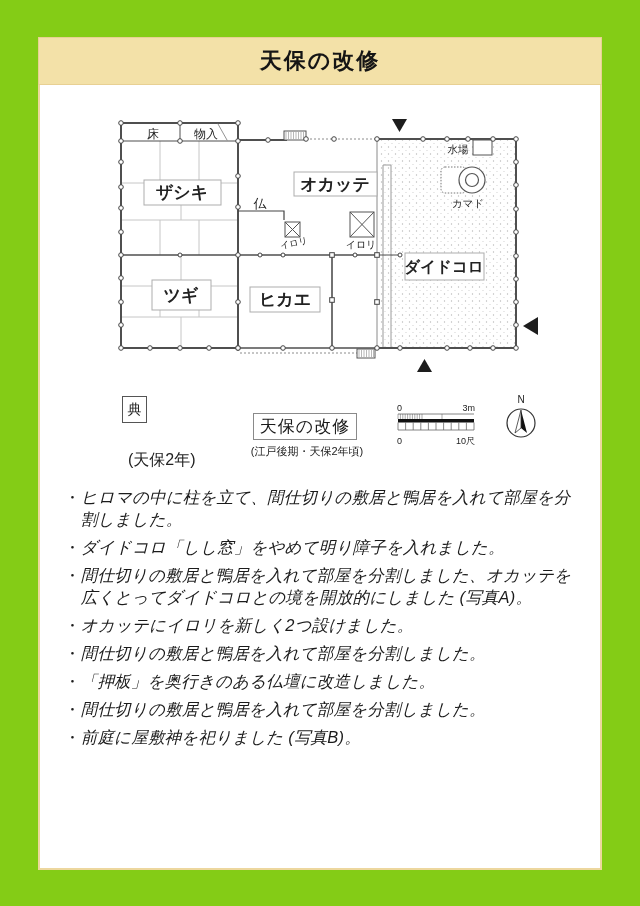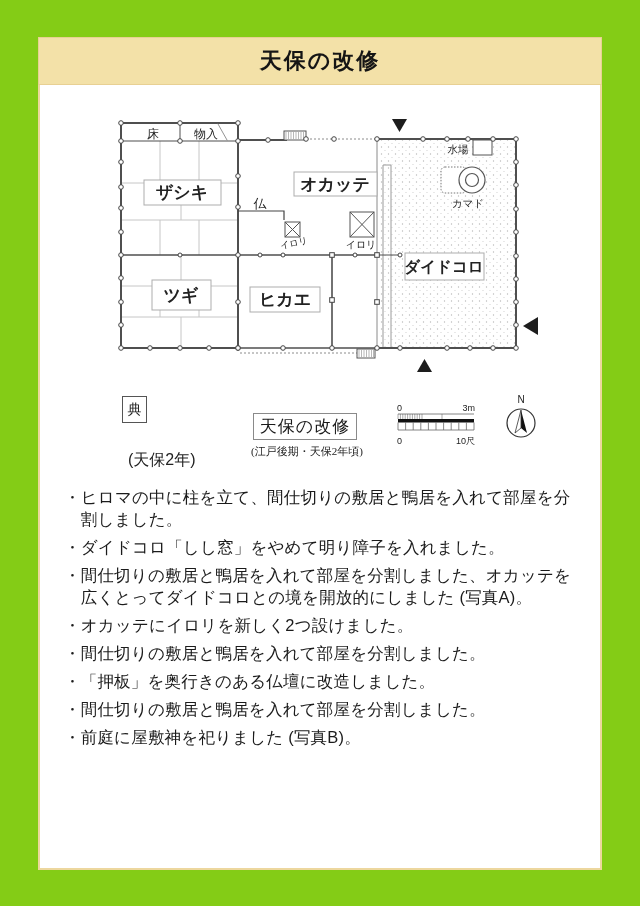--- a/index.html
+++ b/index.html
@@ -5,27 +5,27 @@
   html,body{margin:0;padding:0;}
   body{width:640px;height:906px;background:#ffffff;font-family:"Liberation Sans","DejaVu Sans",sans-serif;}
   .page{position:relative;width:640px;height:906px;overflow:hidden;background:#84cc16;padding-left:36px;}
   .title-bar{position:absolute;left:38px;top:37px;width:564px;height:48px;background:#F3E1A8;border:1px solid #E8D093;box-sizing:border-box;display:flex;align-items:center;justify-content:center;}
   .title-bar h1{margin:0;font-size:22px;font-weight:bold;color:#151515;letter-spacing:2px;}
   .content-card{position:absolute;left:38px;top:85px;width:564px;height:785px;background:#ffffff;border:2px solid #EDD79E;border-top:none;box-sizing:border-box;}
   .plan-svg{position:absolute;left:100px;top:110px;}
   .legend-mark-box{position:absolute;left:122px;top:396px;width:25px;height:27px;border:1.3px solid #555;background:#fff;box-sizing:border-box;display:flex;align-items:center;justify-content:center;font-size:14px;color:#222;}
   .legend-mark-caption{position:absolute;left:128px;top:424px;font-size:16px;color:#222;white-space:nowrap;margin-top:26px;}
   .legend-name-box{position:absolute;left:253px;top:413px;width:104px;height:27px;border:1.3px solid #8a8a8a;background:#fff;box-sizing:border-box;display:flex;align-items:center;justify-content:center;font-size:17px;color:#1a1a1a;letter-spacing:1px;}
-  .legend-name-caption{position:absolute;left:237px;top:444px;width:140px;text-align:center;font-size:11px;color:#222;white-space:nowrap;font-family:Liberation Serif, serif;}
+  .legend-name-caption{position:absolute;left:237px;top:444px;width:140px;text-align:center;font-size:11px;color:#222;white-space:nowrap;}
   .scale-svg{position:absolute;left:394px;top:399px;}
   .compass-svg{position:absolute;left:499px;top:392px;}
   .notes{position:absolute;left:64px;top:486px;width:508px;}
   .note-item{display:flex;margin:0 0 6px 0;font-size:16.5px;line-height:22px;letter-spacing:0.2px;color:#1b1b1b;}
   .note-item .marker{flex:0 0 16px;}
-  .note-item .ntext{flex:1;}
+  .note-item .ntext{flex:1;font-style:italic;}
   text{fill:#222;}
 </style>
 </head>
 <body>
 
 <div class="page">
 
   <div class="title-bar">
     <h1>天保の改修</h1>
   </div>

